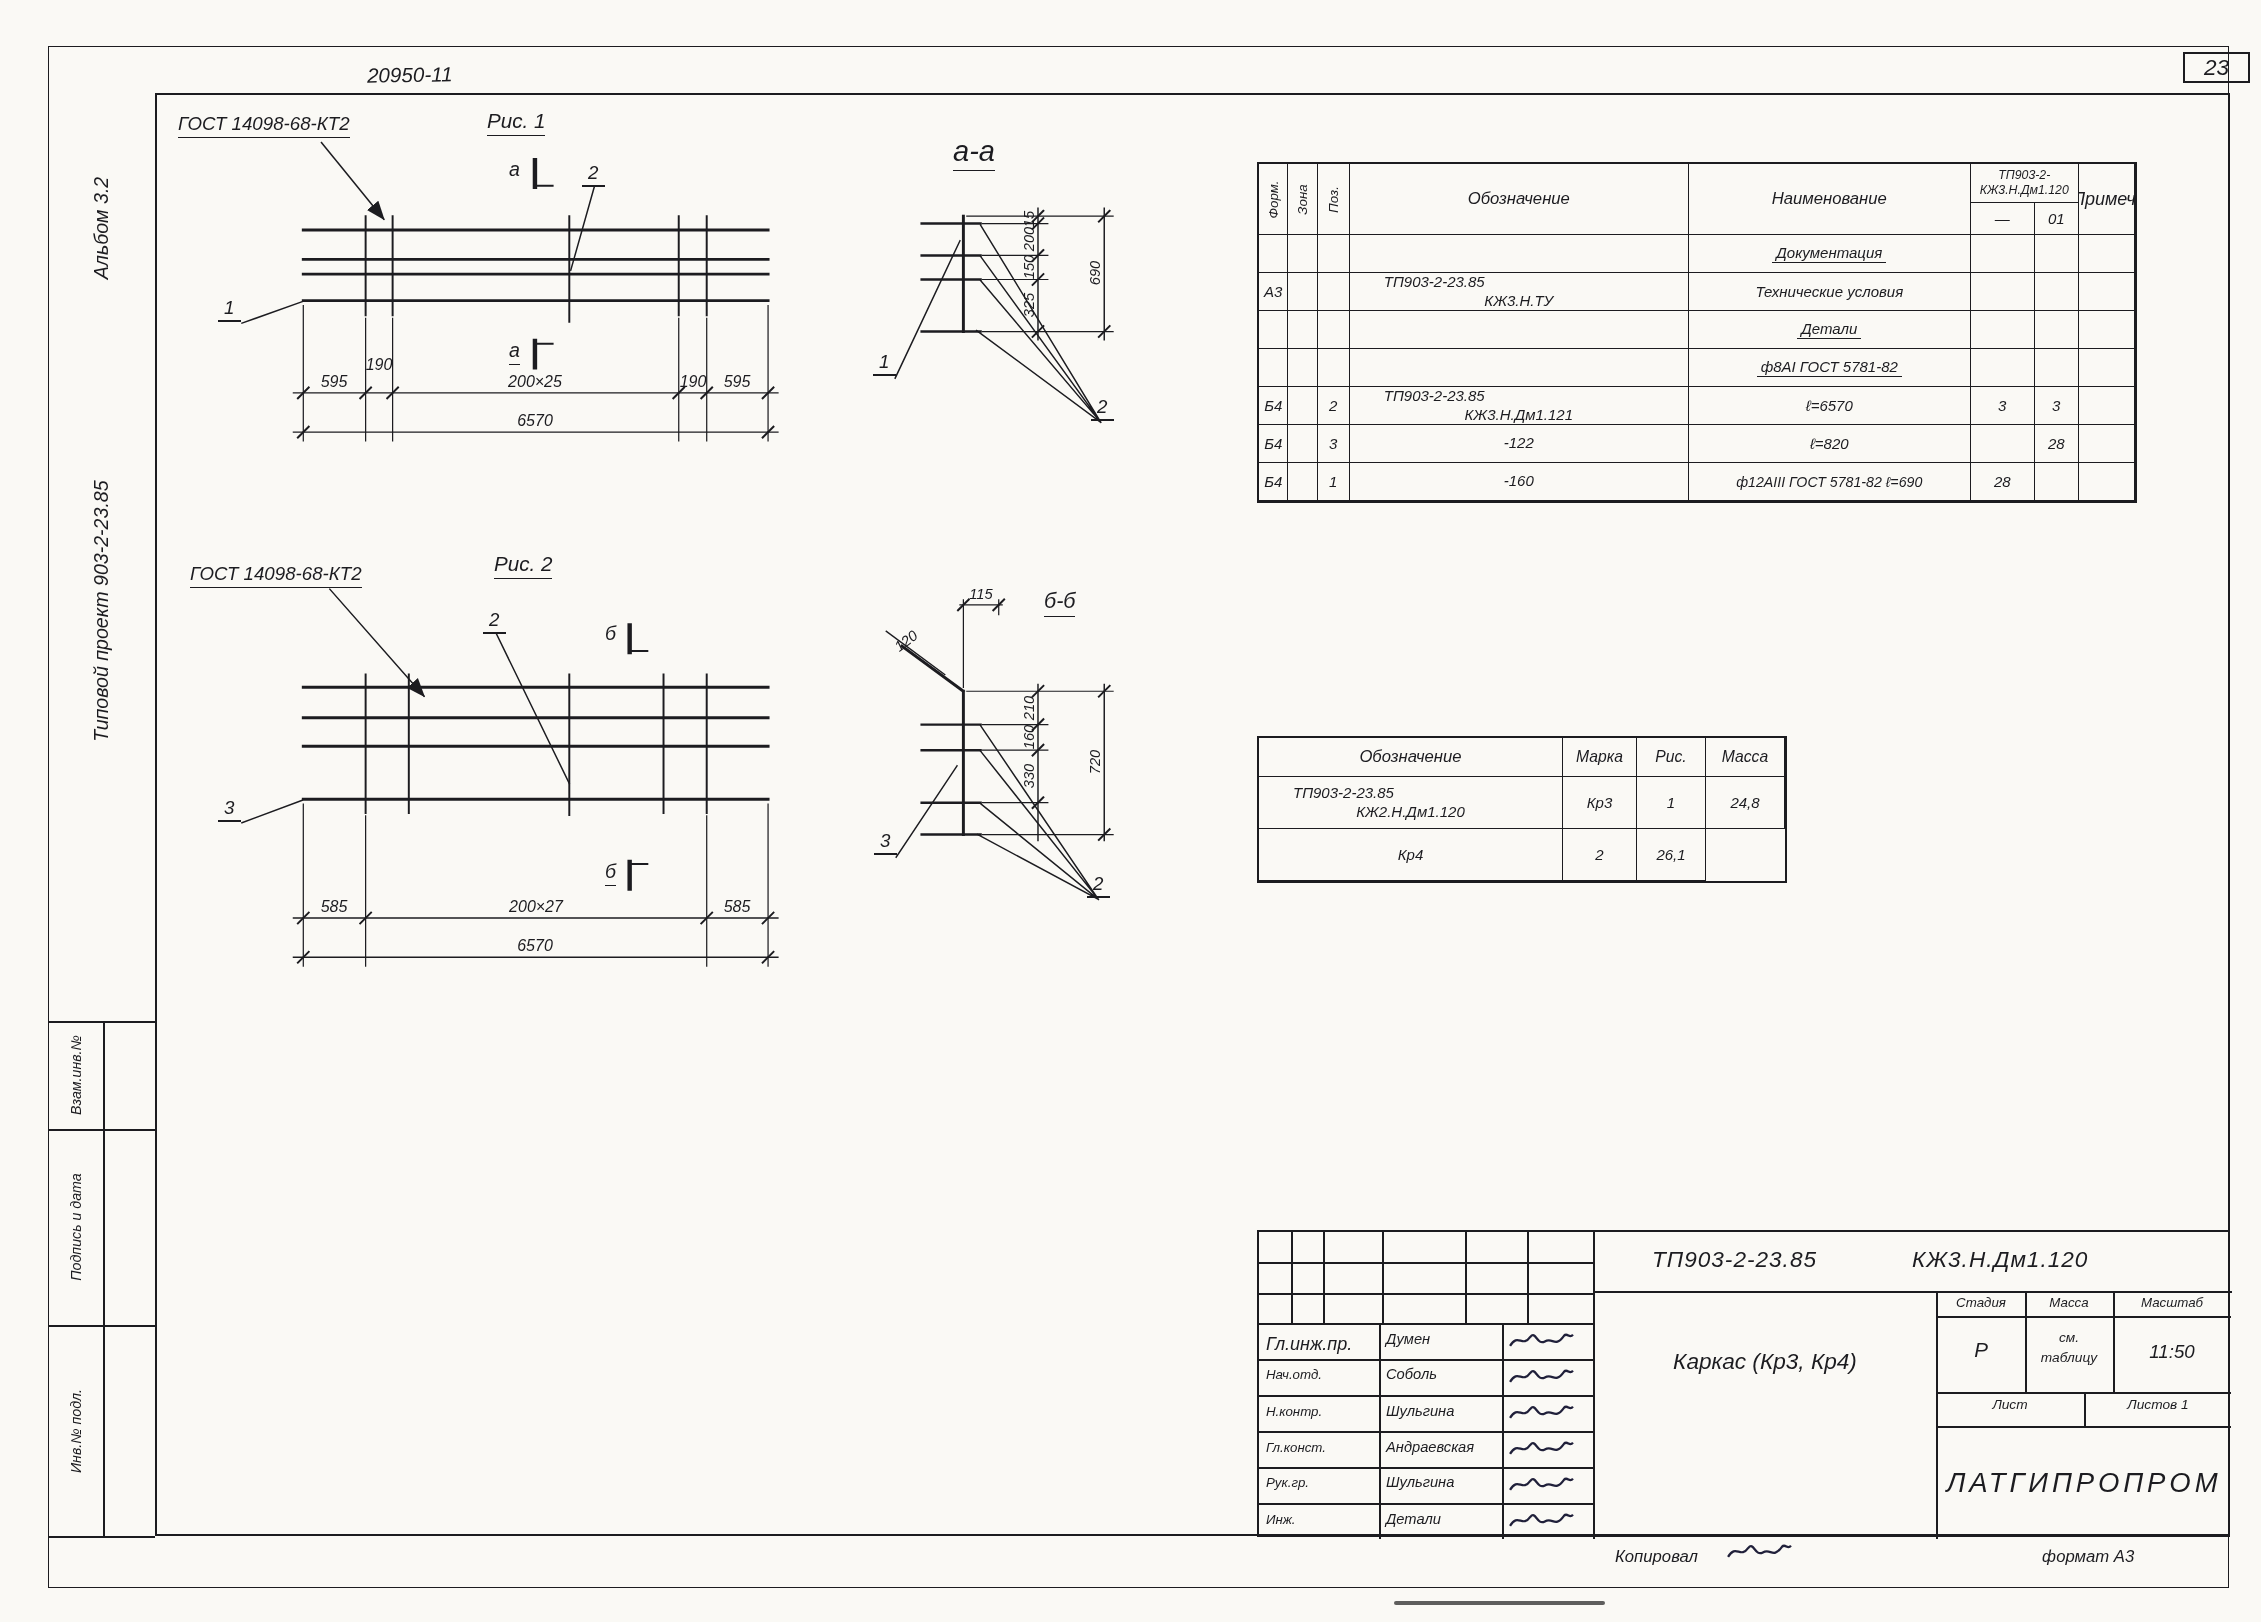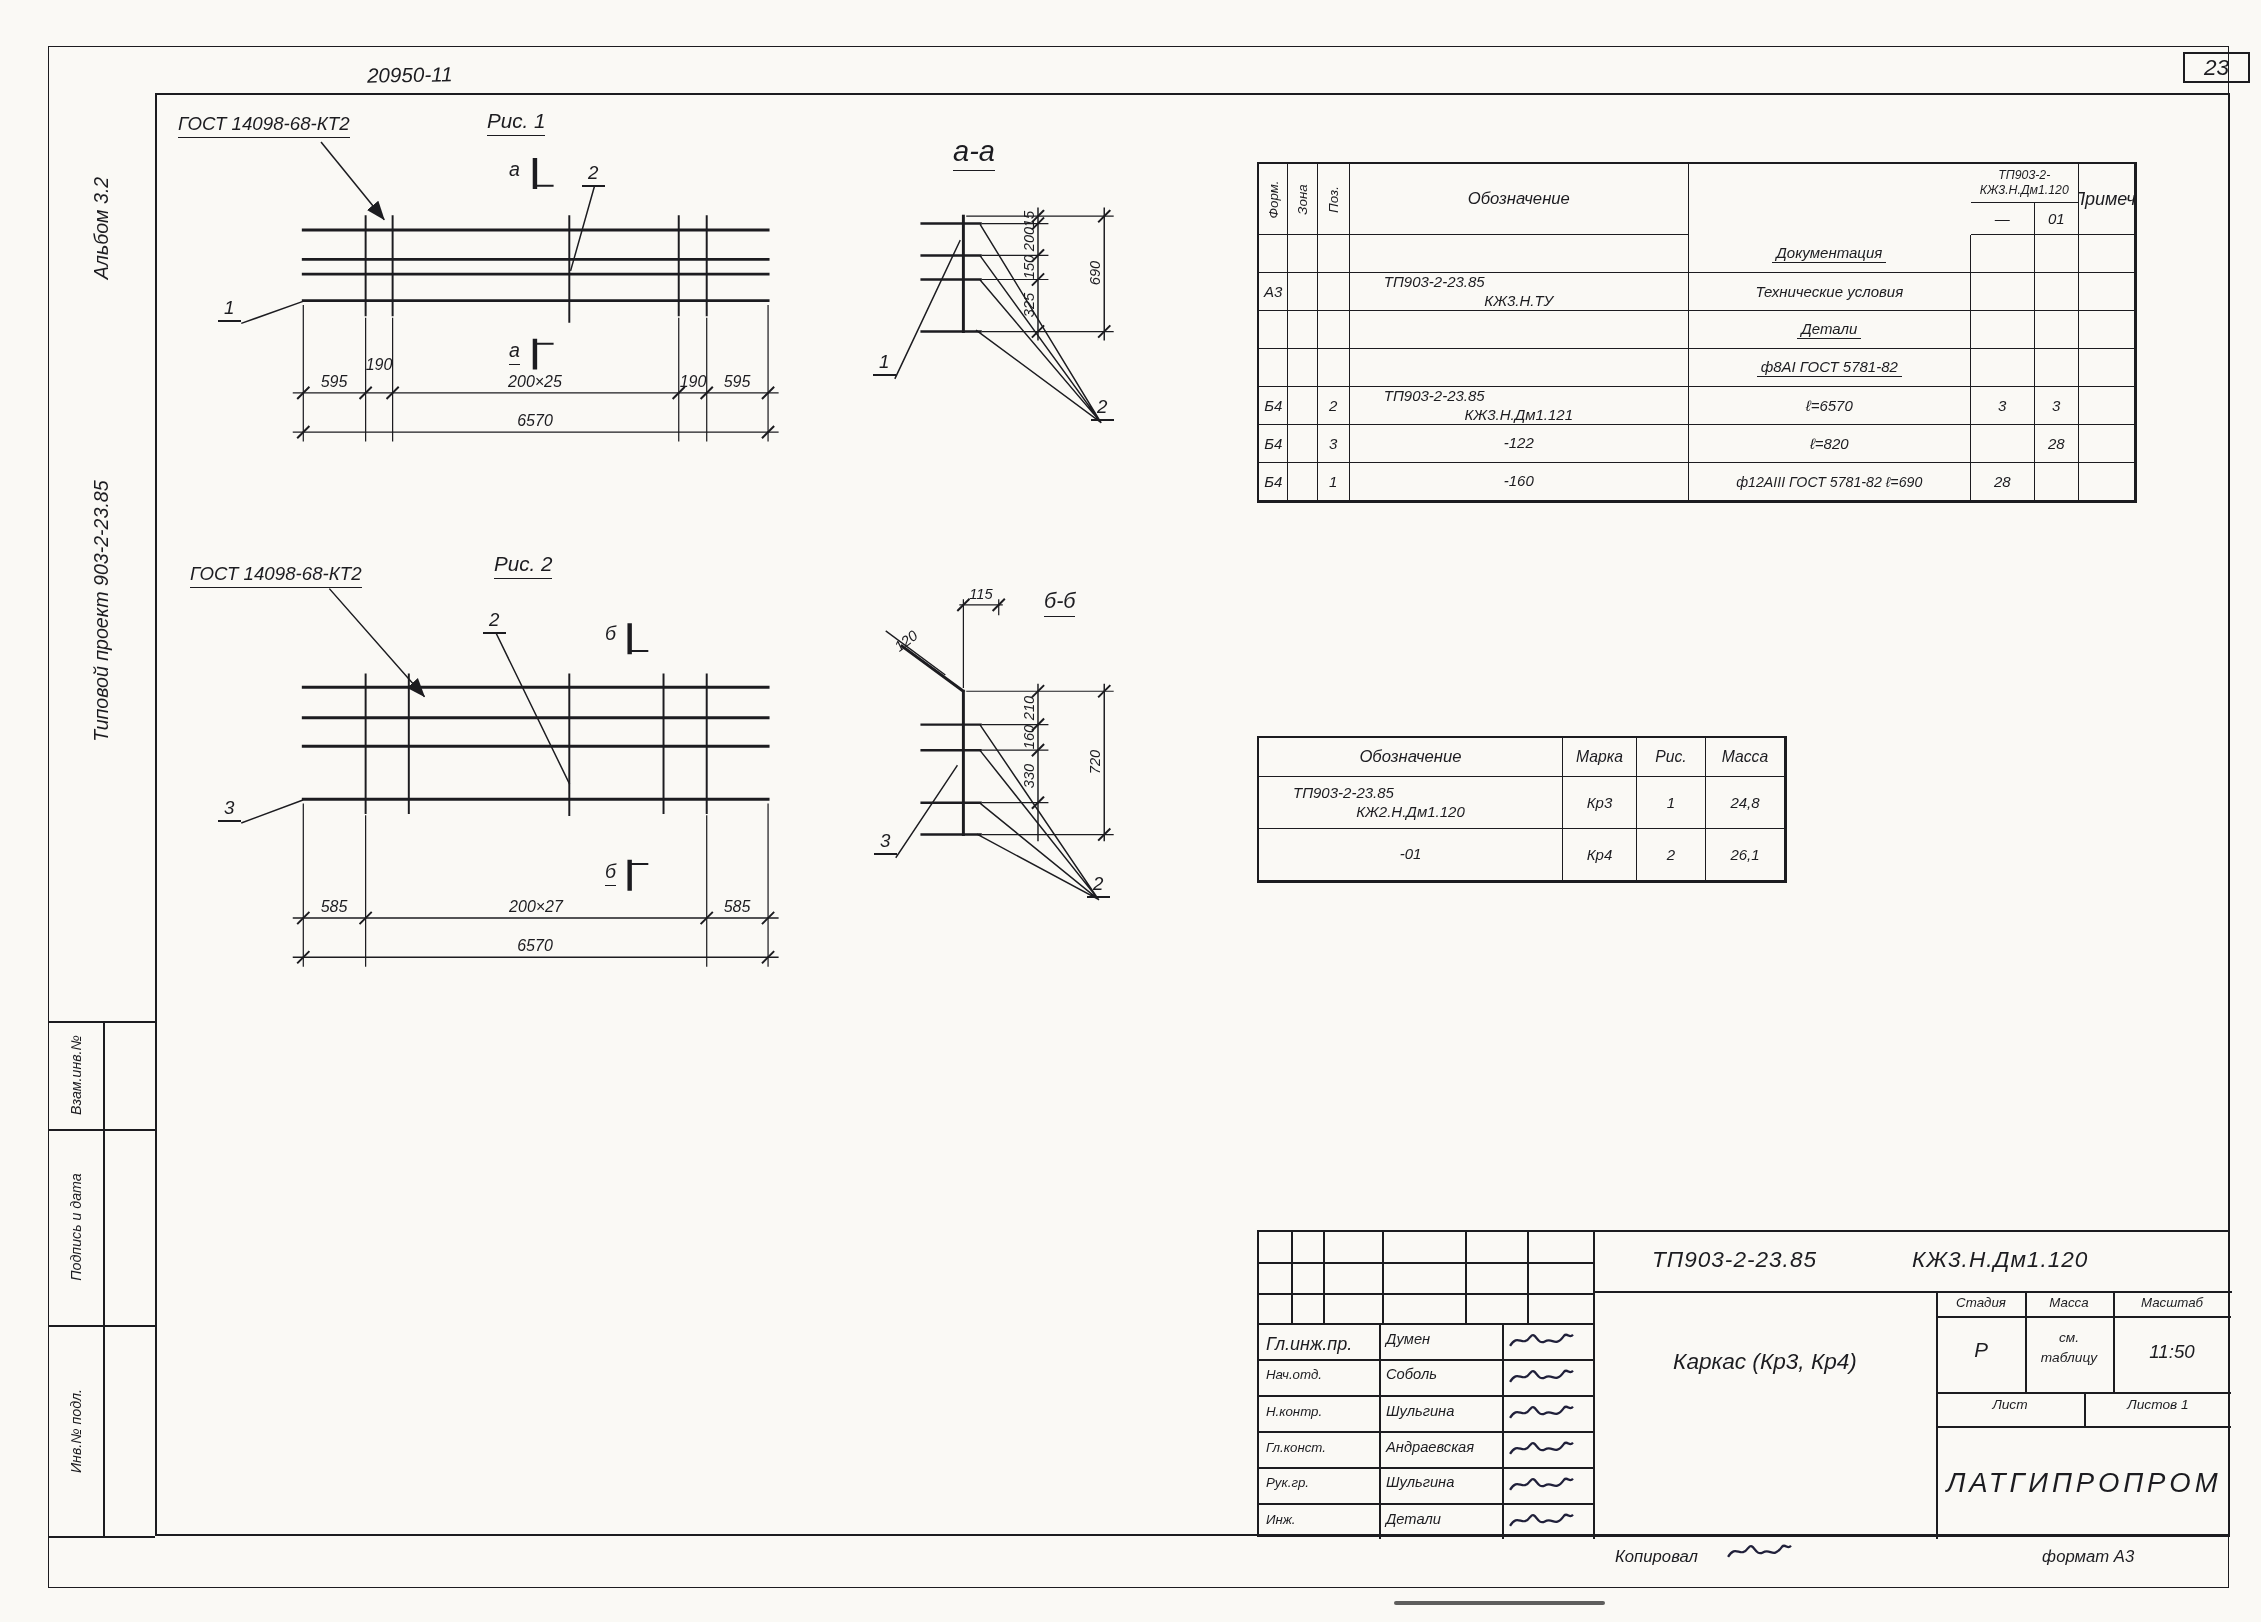--- a/index.html
+++ b/index.html
@@ -167,20 +167,21 @@
     <div class="sc vert" style="grid-area:1/1/3/2">
         <span>Форм.</span>
       </div>
     <div class="sc vert" style="grid-area:1/2/3/3">
         <span>Зона</span>
       </div>
     <div class="sc vert" style="grid-area:1/3/3/4">
         <span>Поз.</span>
       </div>
     <div class="sc" style="grid-area:1/4/3/5;font-size:16.7px">Обозначение</div>
+    <div class="sc" style="grid-area:1/5/3/6;font-size:16.7px">Наименование</div>
     <div class="sc doc2l" style="grid-area:1/6/2/8">
       <span>ТП903-2-</span>
       <span>КЖ3.Н.Дм1.120</span>
     </div>
     <div class="sc" style="grid-area:2/6/3/7">—</div>
     <div class="sc" style="grid-area:2/7/3/8">01</div>
     <div class="sc" style="grid-area:1/8/3/9;font-size:18px">Примеч.</div>
 
     <div class="sc" style="grid-area:3/1/4/2"></div>
     <div class="sc" style="grid-area:3/2/4/3"></div>
@@ -267,23 +268,20 @@
     <div class="sc" style="font-size:15.7px">Марка</div>
     <div class="sc" style="font-size:15.7px">Рис.</div>
     <div class="sc" style="font-size:15.7px">Масса</div>
     <div class="sc des">
         <span class="l1">ТП903-2-23.85</span>
         <span class="l2">КЖ2.Н.Дм1.120</span>
       </div>
     <div class="sc">Кр3</div>
     <div class="sc">1</div>
     <div class="sc">24,8</div>
-    <div class="sc des">
-        <span class="l2">-01</span>
-      </div>
     <div class="sc">Кр4</div>
     <div class="sc">2</div>
     <div class="sc">26,1</div>
   </div>
 
   <div class="tblock">
     <div class="vl" style="left:334px;top:0;height:307px"></div>
     <div class="hl" style="left:0;top:30px;width:334px"></div>
     <div class="hl" style="left:0;top:61px;width:334px"></div>
     <div class="hl" style="left:0;top:91px;width:334px"></div>

